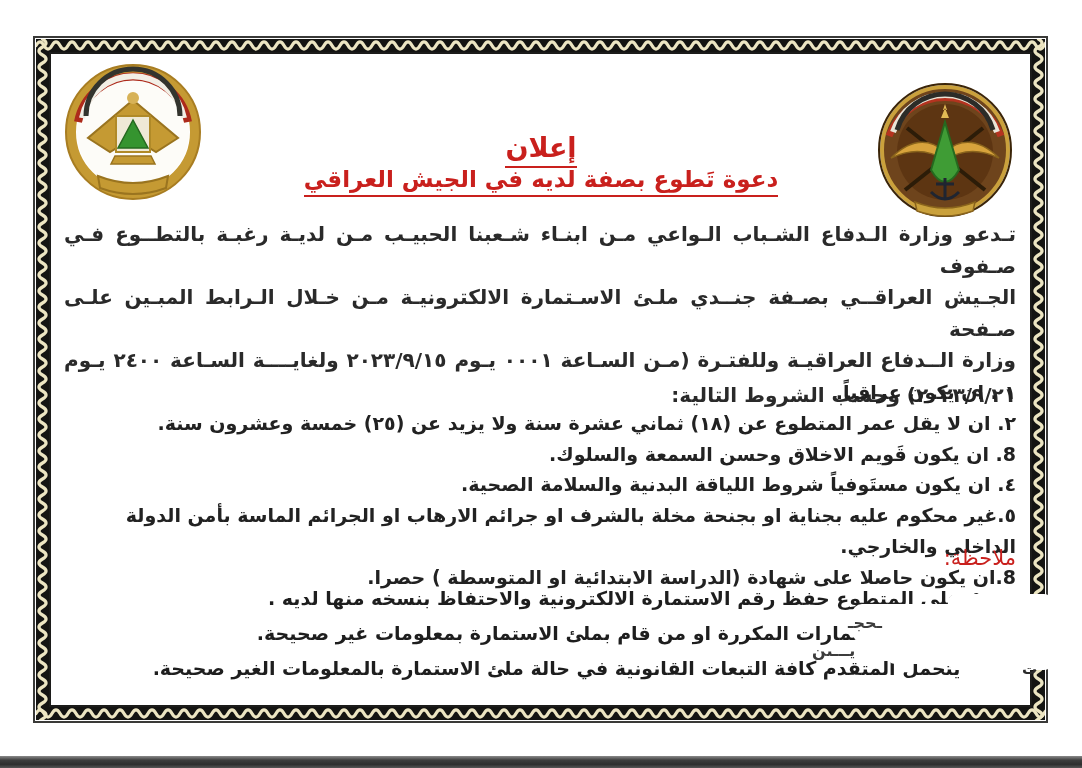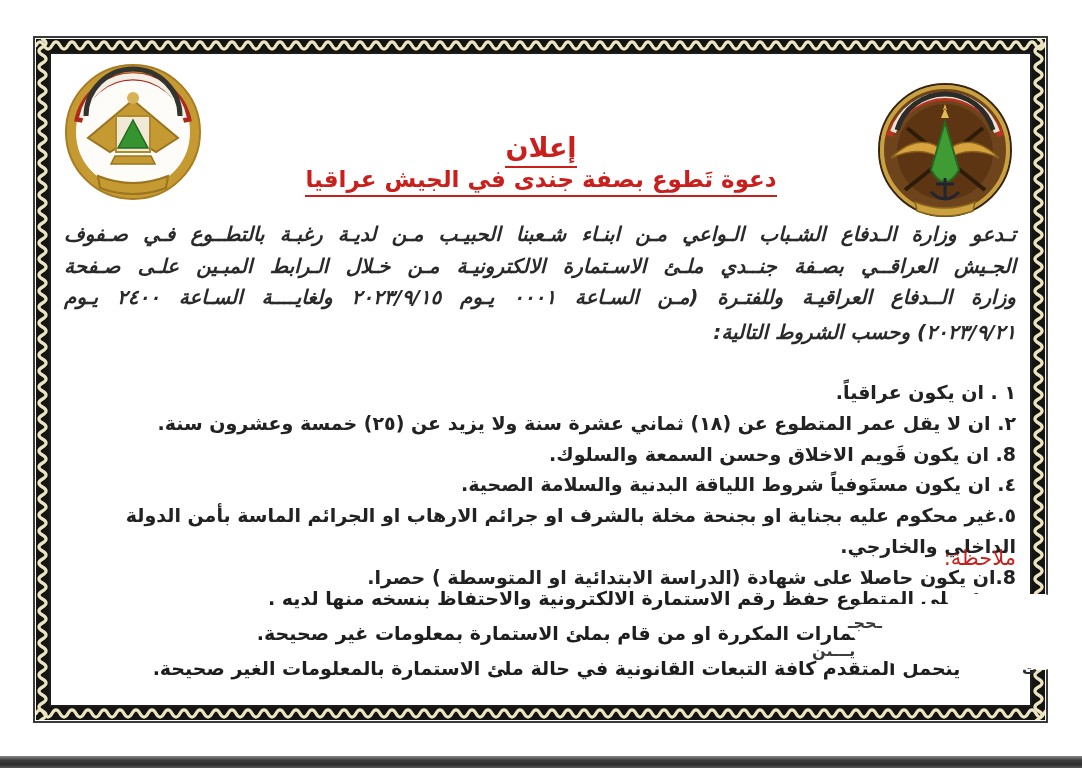--- a/index.html
+++ b/index.html
@@ -24,21 +24,21 @@
   .logo-right{left:875px;top:78px;}
   
   .headings{position:absolute;left:0;width:1082px;text-align:center;}
   .title-wrap{top:108px;}
   .subtitle-wrap{top:164px;}
   .red-underline{display:inline-block;color:#c9201d;font-weight:bold;
     border-bottom:2px solid #c9201d;padding-bottom:3px;line-height:1.15;}
   .title-text{font-size:27px;letter-spacing:1px;}
   .subtitle-text{font-size:23px;}
   .intro{position:absolute;left:64px;top:219px;width:952px;color:#2a2a2a;
-    font-size:20px;font-weight:bold;line-height:31.5px;font-style:italic;}
+    font-size:20px;font-weight:bold;line-height:31.5px;}
   .intro .jline{text-align:justify;text-align-last:justify;}
   .intro .lastline{text-align:right;margin-top:3px;}
   .conditions{position:absolute;left:64px;top:377px;width:952px;color:#222;
     font-size:19px;font-weight:bold;line-height:30.8px;text-align:right;}
   .note-label{position:absolute;left:64px;top:546px;width:952px;text-align:right;
     color:#c9201d;font-size:21px;font-weight:normal;}
   .notes{position:absolute;left:64px;top:580px;width:918px;color:#1e1e1e;
     font-size:19px;font-weight:bold;text-align:right;}
   .notes .note-item{line-height:33px;}
   .notes .bullet{display:inline-block;margin-left:10px;font-size:18px;vertical-align:2px;}
@@ -116,21 +116,21 @@
     <path d="M56 114 Q70 128 84 114" fill="none" stroke="#1f2531" stroke-width="3"></path>
     <line x1="61" y1="106" x2="79" y2="106" stroke="#1f2531" stroke-width="3"></line>
     <path d="M40 124 Q70 136 100 124 L98 133 Q70 143 42 133 Z" fill="#caa13c" stroke="#8a641c" stroke-width="1.5"></path>
   </svg>
 </div>
 
 <div class="headings title-wrap" style="position:absolute;top:108px;margin-top:24px;">
   <span class="red-underline title-text">إعلان</span>
 </div>
 <div class="headings subtitle-wrap" style="position:absolute;top:166px;">
-  <span class="red-underline subtitle-text">دعوة تَطوع بصفة جندى في الجيش عراقيا</span>
+  <span class="red-underline subtitle-text">دعوة تَطوع بصفة لديه في الجيش العراقي</span>
 </div>
 
 <div class="intro">
   <div class="jline">تـدعو وزارة الـدفاع الشـباب الـواعي مـن ابنـاء شـعبنا الحبيـب مـن لديـة رغبـة بالتطــوع فـي صـفوف</div>
   <div class="jline">الجـيش العراقــي بصـفة جنــدي ملـئ الاسـتمارة الالكترونيـة مـن خـلال الـرابط المبـين علـى صـفحة</div>
   <div class="jline">وزارة الــدفاع العراقيـة وللفتـرة (مـن السـاعة ٠٠٠١ يـوم ٢٠٢٣/٩/١٥ ولغايــــة السـاعة ٢٤٠٠ يـوم</div>
   <div class="lastline">٢٠٢٣/٩/٢١) وحسب الشروط التالية:</div>
 </div>
 
 <div class="conditions">

